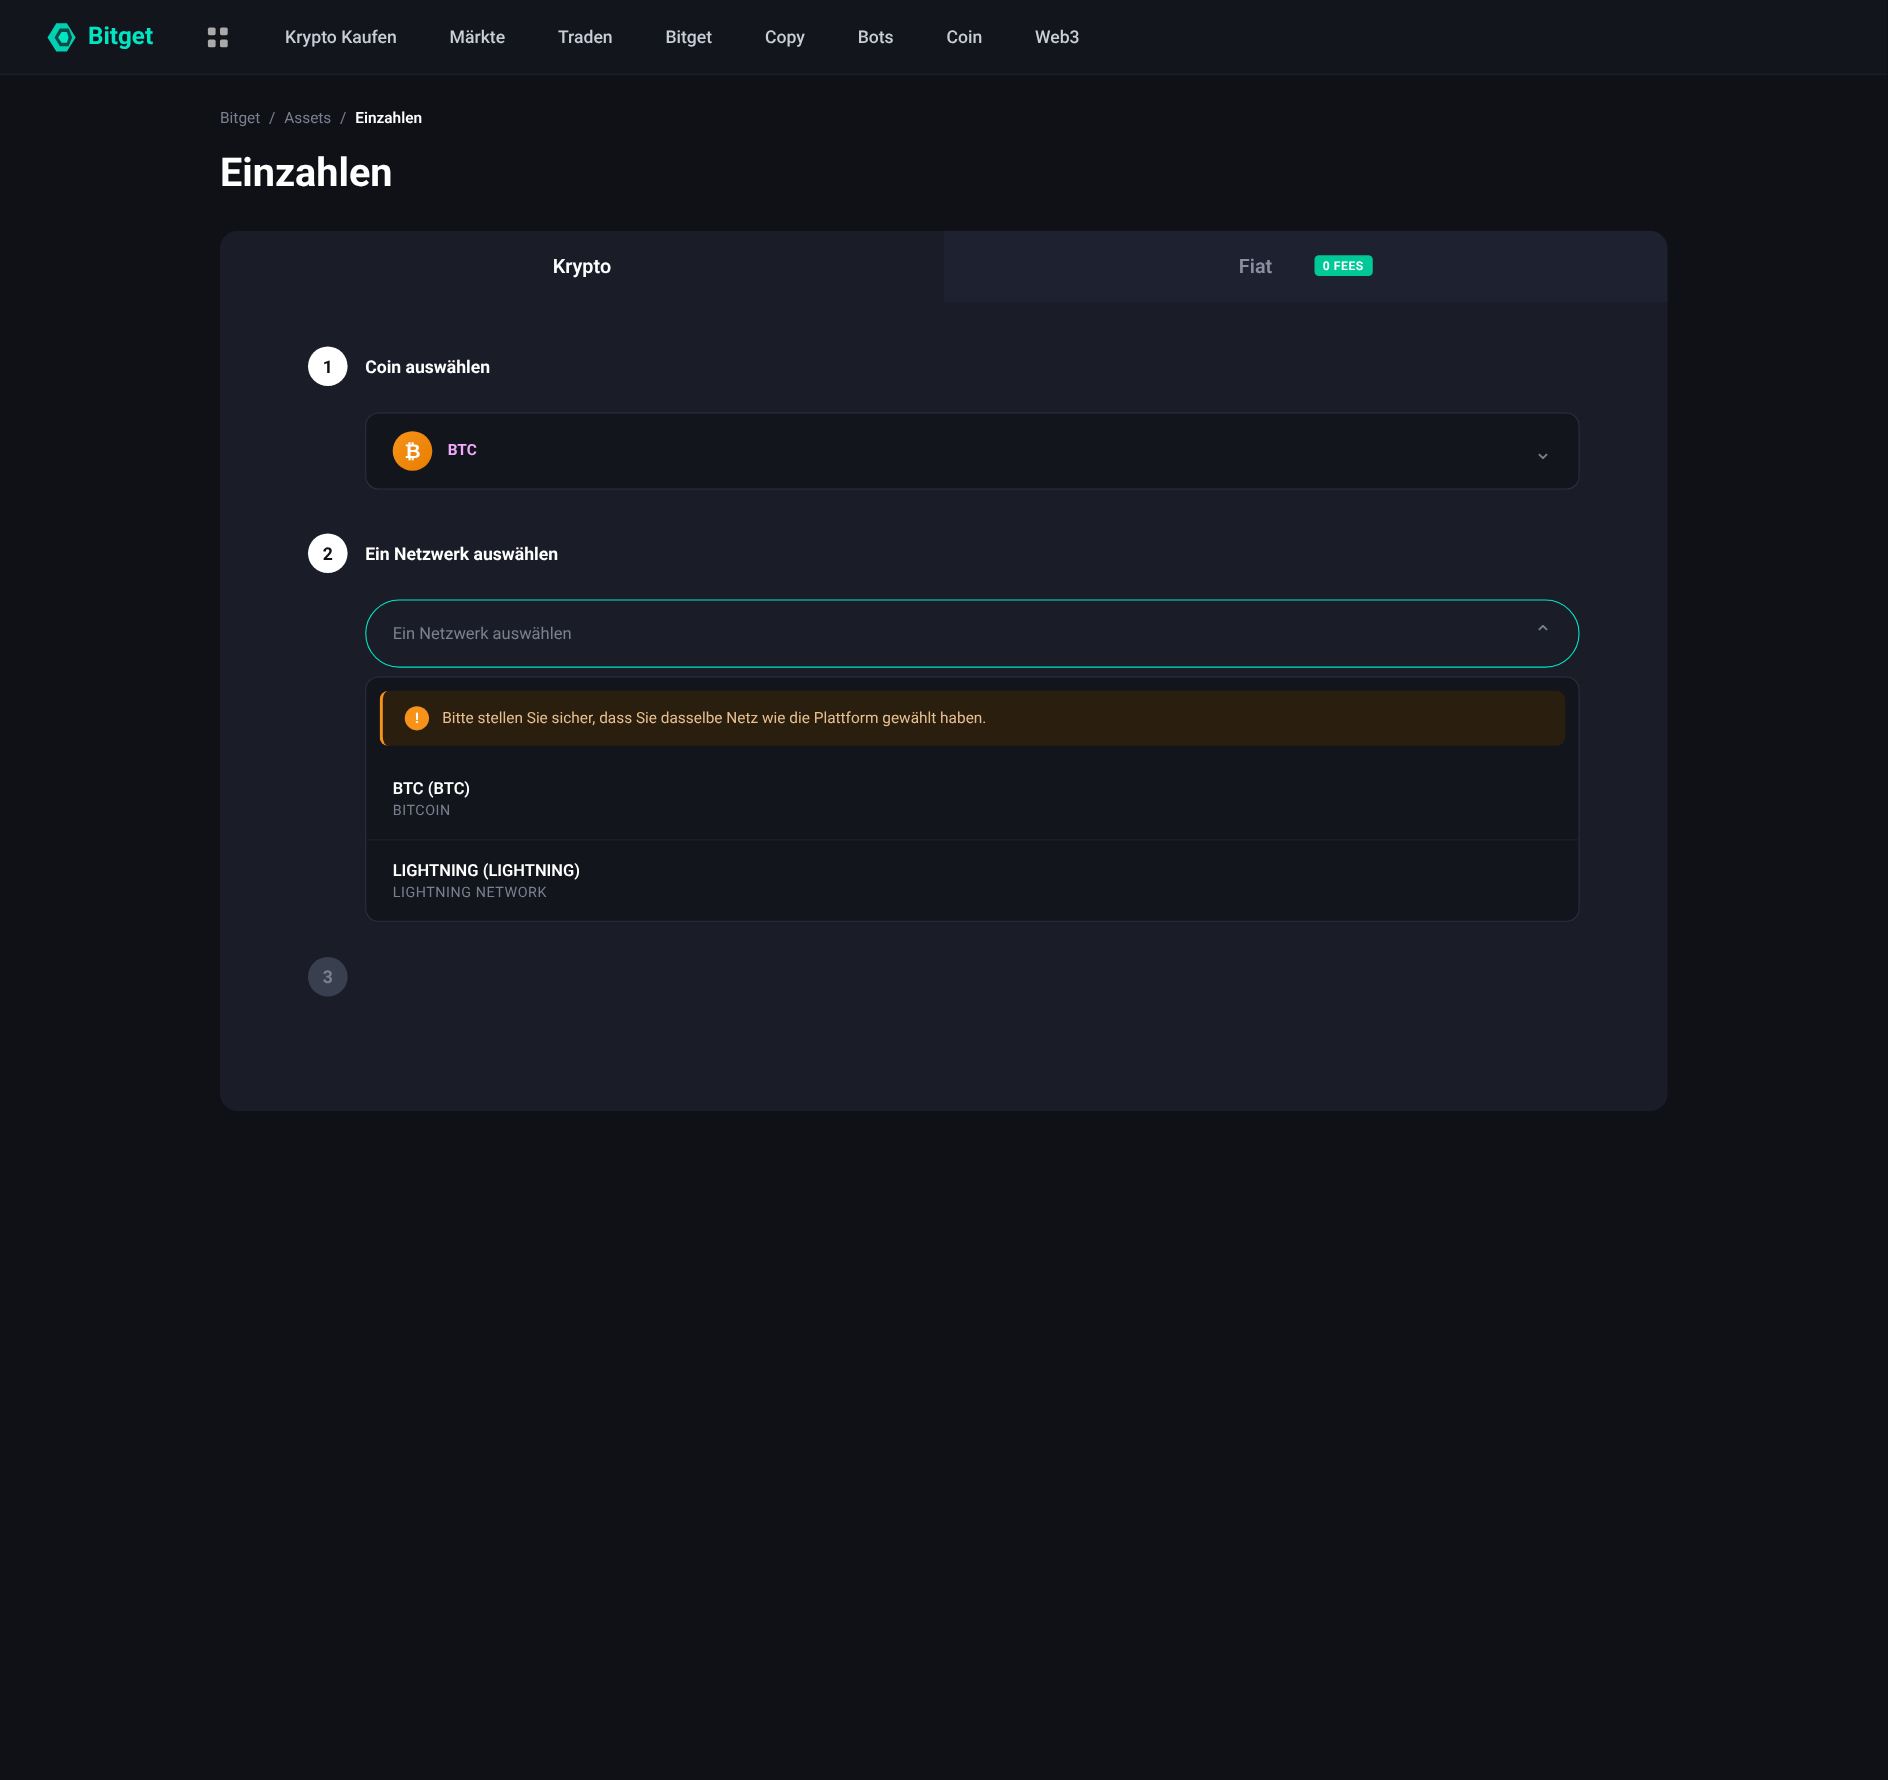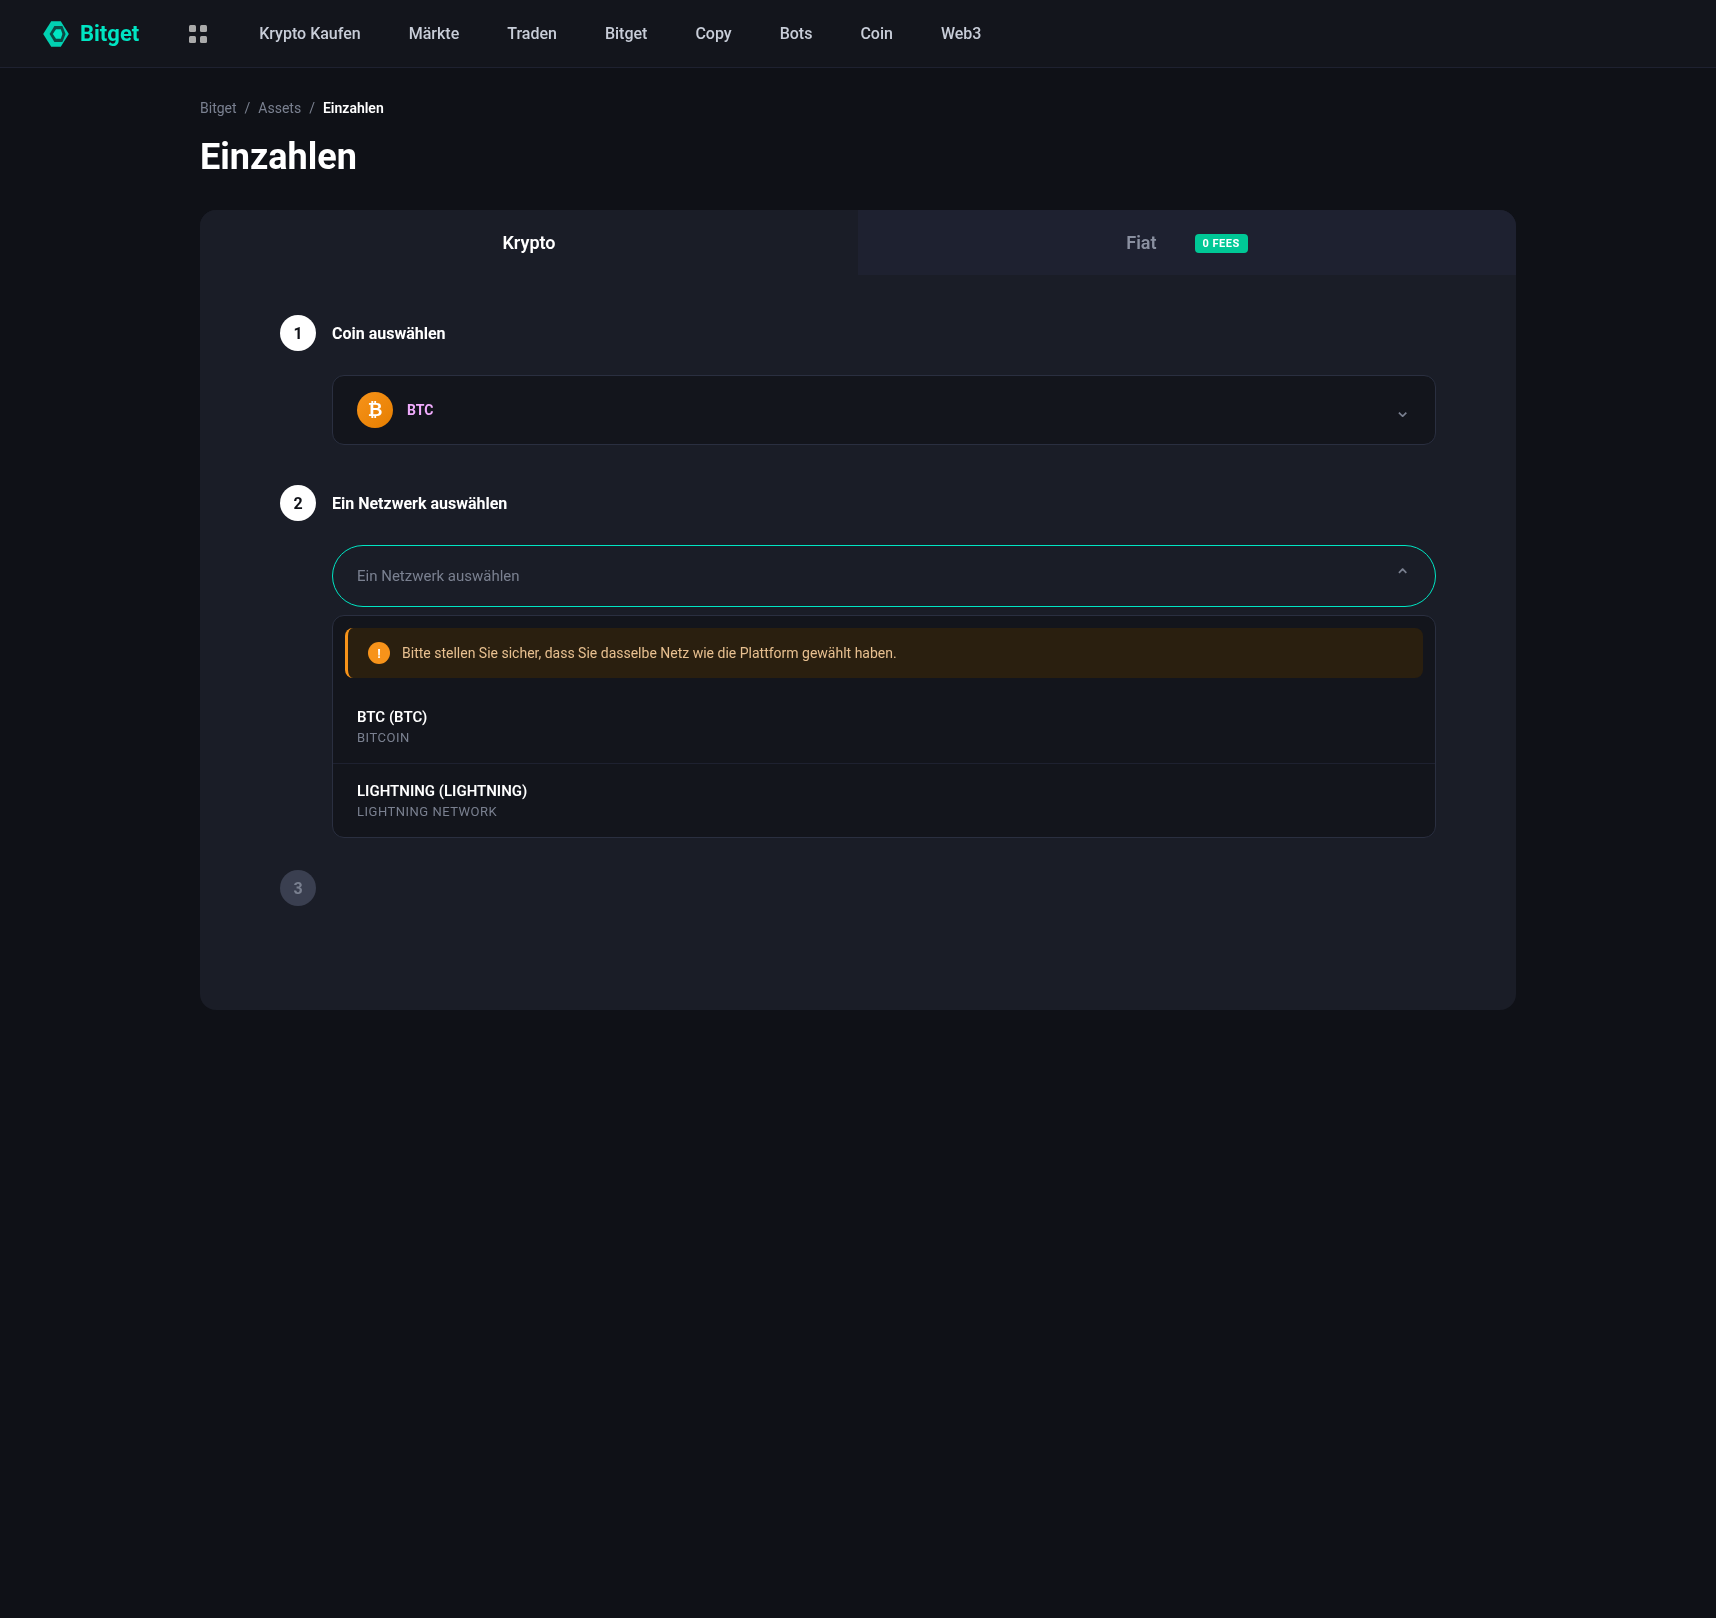--- a/index.html
+++ b/index.html
@@ -123,21 +123,21 @@
       transition: background 0.2s, color 0.2s;
     }
 
     .tab.active {
       background: #1a1d27;
       color: #ffffff;
     }
 
     .tab-fiat {
       display: flex;
-      align-items: flex-end;
+      align-items: flex-start;
       justify-content: center;
       gap: 10px;
     }
 
     .fees-badge {
       background: #00c896;
       color: #ffffff;
       font-size: 11px;
       font-weight: 700;
       padding: 3px 8px;

